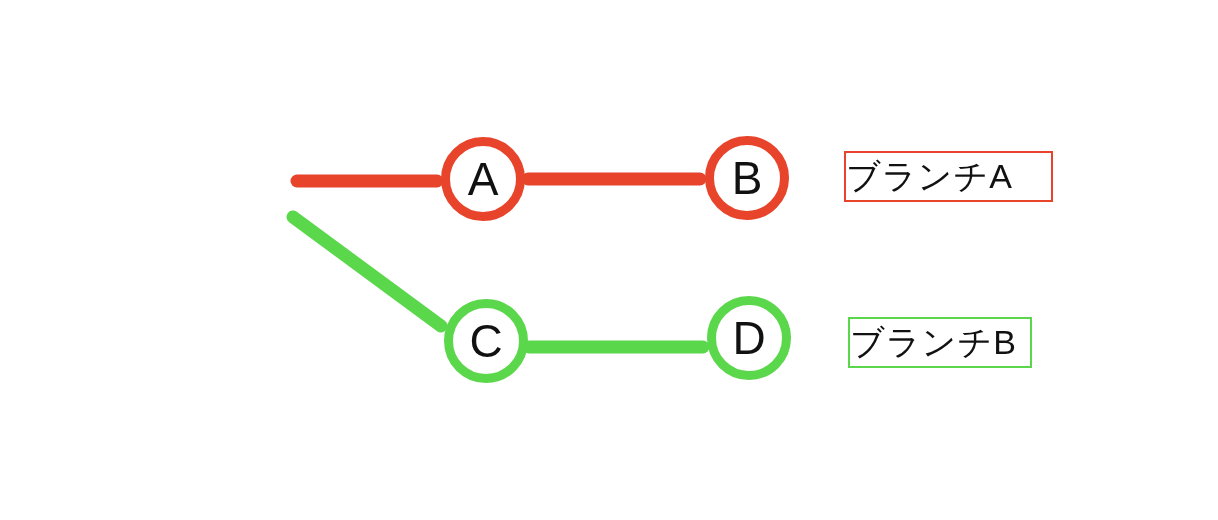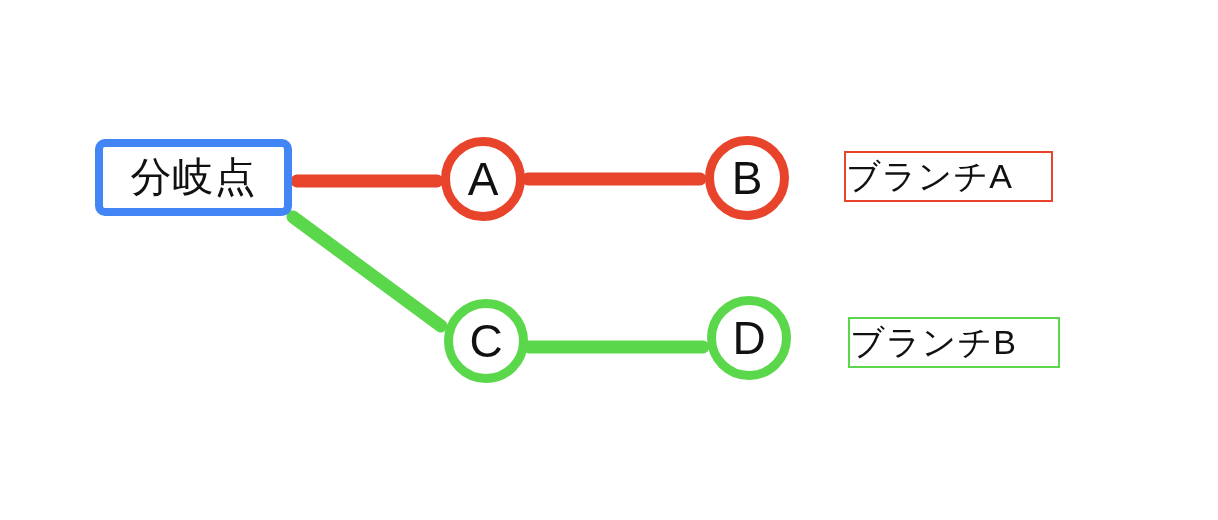--- a/index.html
+++ b/index.html
@@ -82,40 +82,37 @@
   .branch-label-a {
     left: 844px;
     top: 151px;
     width: 209px;
     height: 51px;
     border: 2px solid var(--red, #E8432B);
   }
   .branch-label-b {
     left: 848px;
     top: 317px;
-    width: 212px;
+    width: 184px;
     height: 51px;
     border: 2px solid var(--green, #5BD74B);
   }
 </style>
 </head>
 <body>
 
 <div class="canvas">
 
   <svg class="edges" viewBox="0 0 1218 520" xmlns="http://www.w3.org/2000/svg">
     <line class="edge edge-red" x1="297" y1="181" x2="437" y2="181"></line>
     <line class="edge edge-red" x1="528" y1="179" x2="700" y2="179"></line>
     <line class="edge edge-green" x1="293" y1="217" x2="441" y2="326"></line>
     <line class="edge edge-green" x1="529" y1="347" x2="703" y2="347"></line>
   </svg>
 
-  <div class="branch-point">
-    <span>分岐点</span>
-  </div>
 
   <div class="node node-red node-a">
     <span>A</span>
   </div>
 
   <div class="node node-red node-b">
     <span>B</span>
   </div>
 
   <div class="branch-label branch-label-a">

